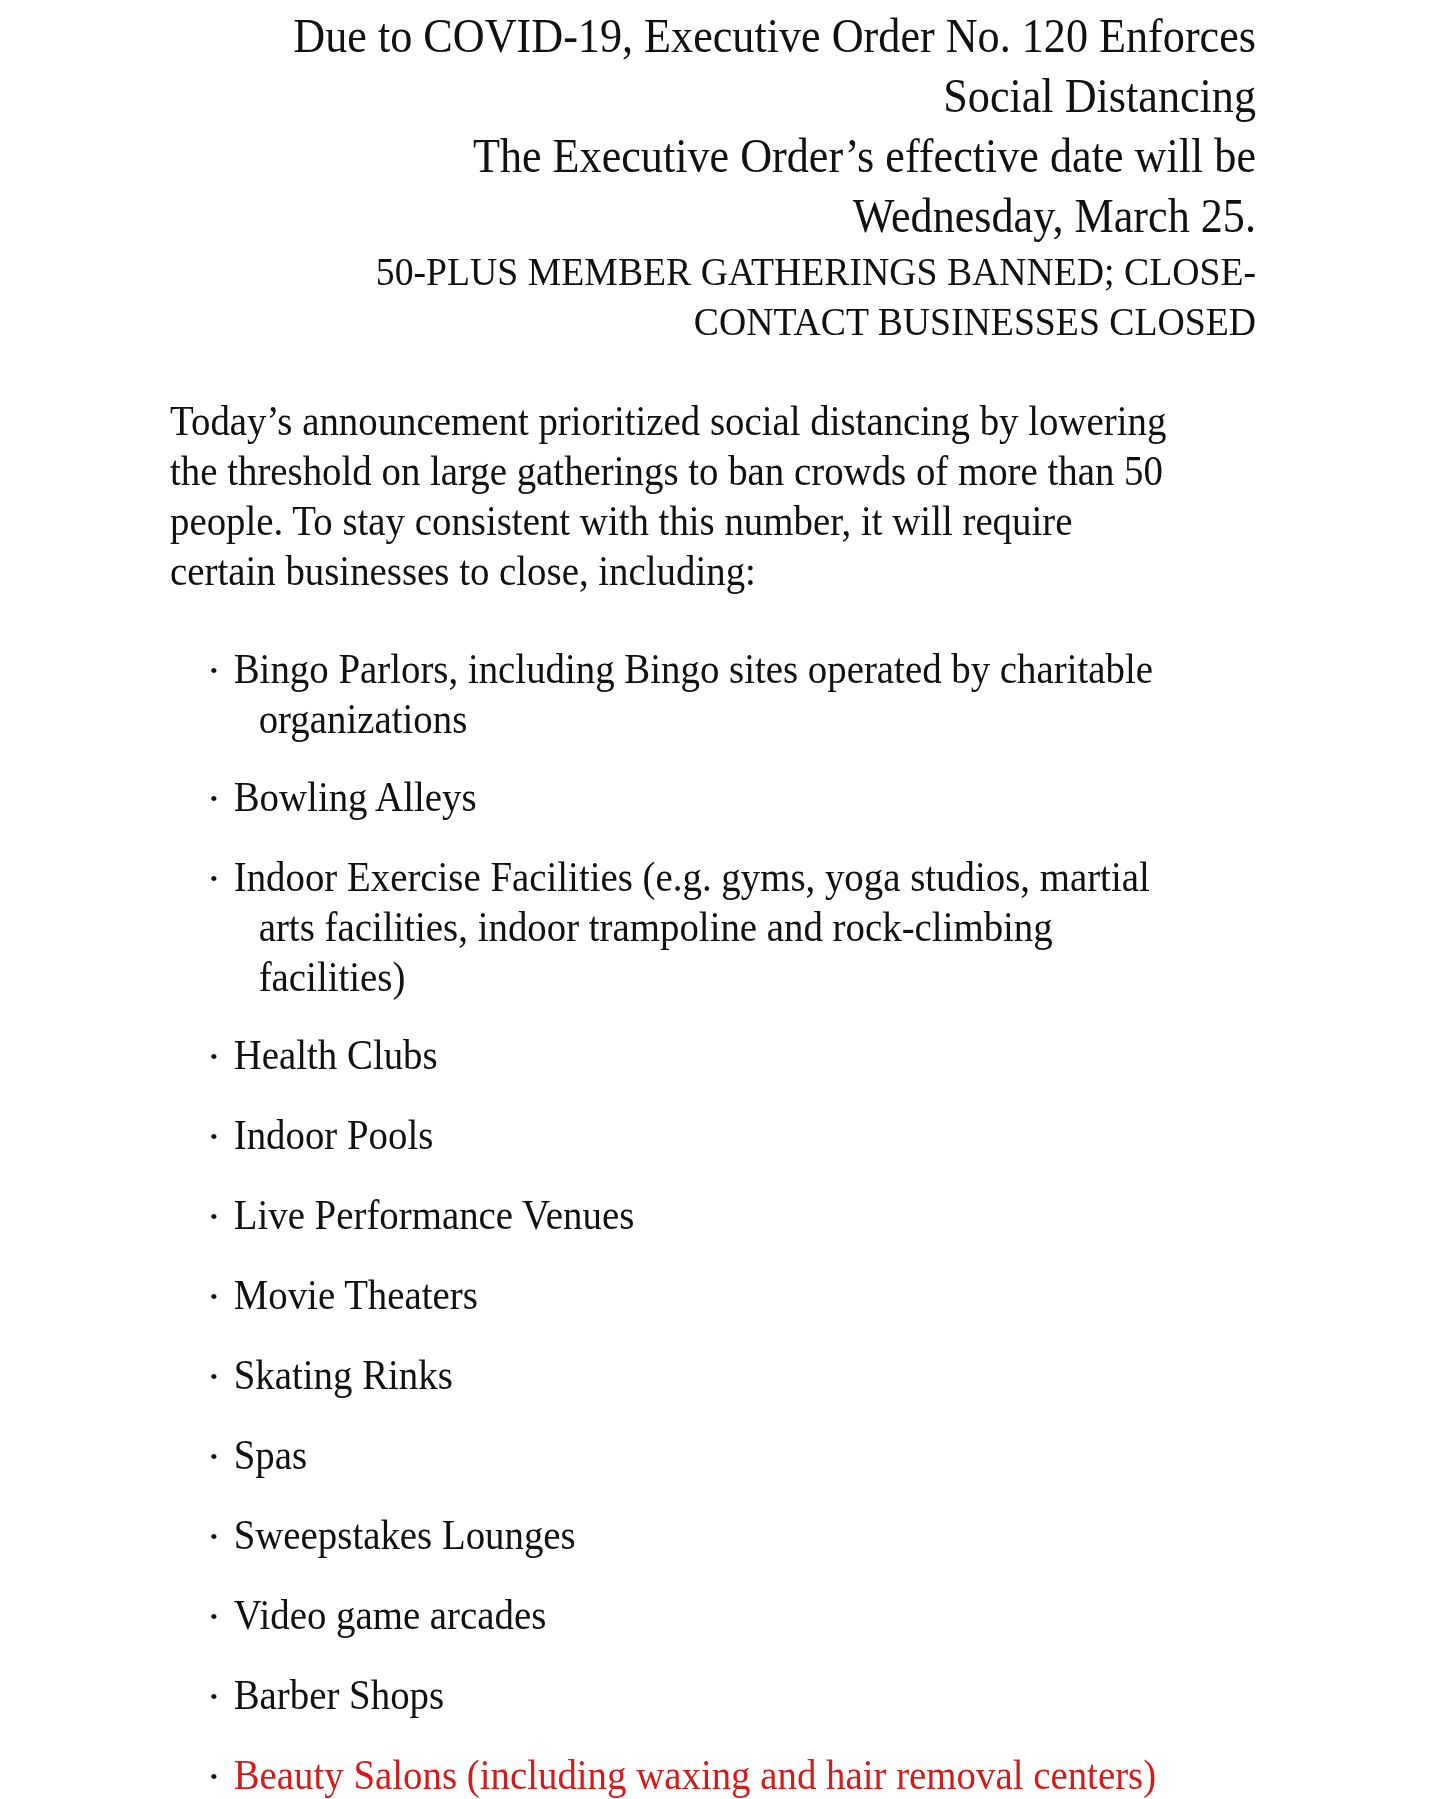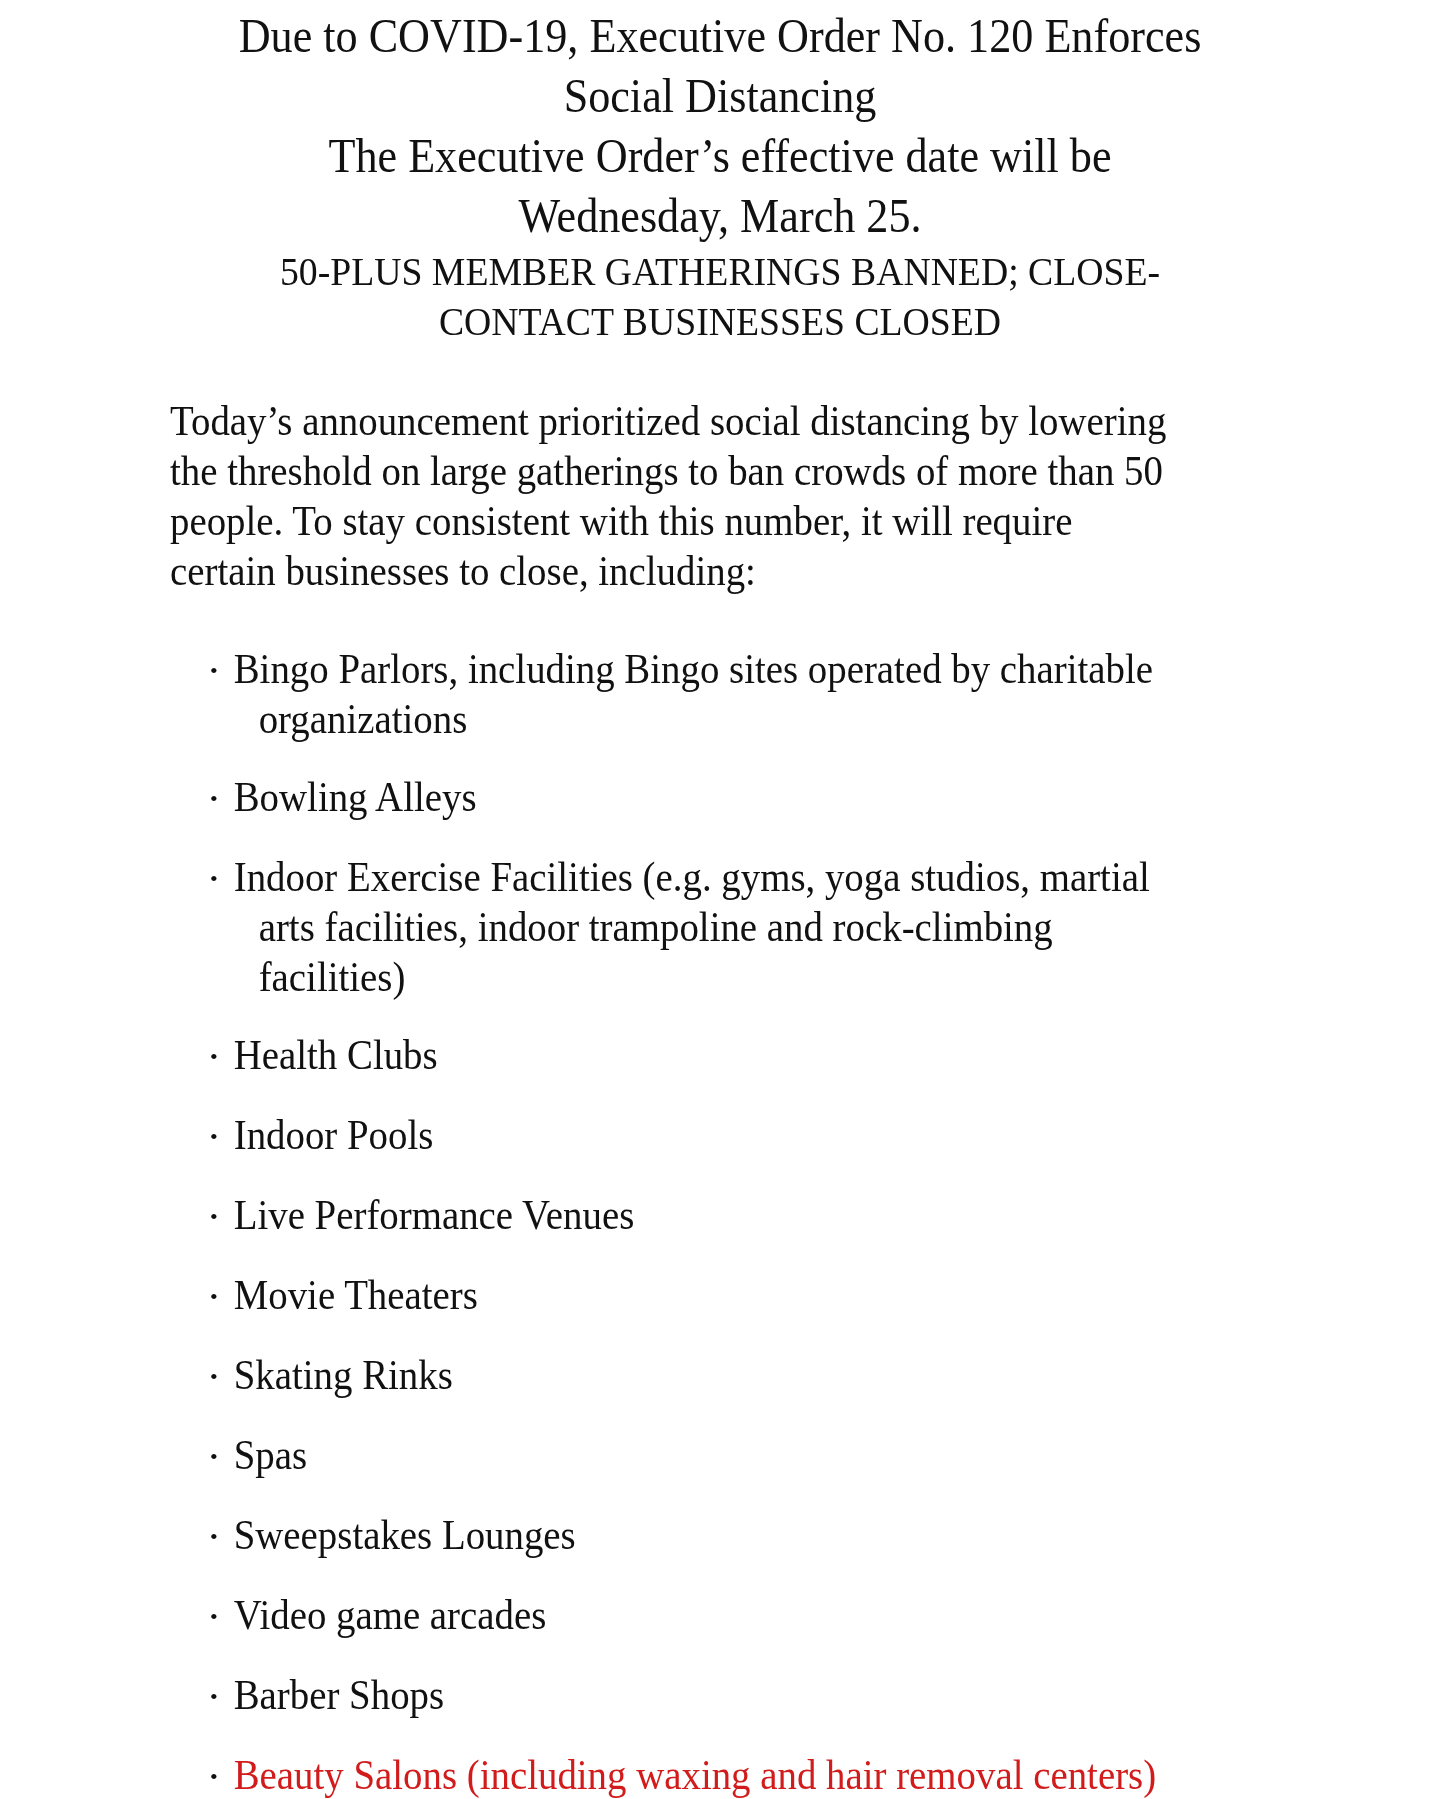--- a/index.html
+++ b/index.html
@@ -1,21 +1,21 @@
 <!DOCTYPE html>
 <html><head>
   <meta charset="utf-8">
   <style>
     html, body { margin: 0; padding: 0; background: #ffffff; }
     body {
       width: 1440px; height: 1799px; overflow: hidden; position: relative;
       font-family: "Liberation Serif", "DejaVu Serif", serif; color: #111111;
     }
     .page { position: absolute; left: 0; top: 0; width: 1440px; }
-    .header { text-align: center; position: absolute; left: 120px; width: 1200px; top: 6px; }
+    .header { text-align: right; position: absolute; left: 104px; width: 1200px; top: 6px; }
     .title { font-size: 48px; line-height: 60px; margin: 0; font-weight: normal; transform: scaleX(0.92); transform-origin: center; }
     .subtitle { font-size: 48px; line-height: 60px; margin: 0; font-weight: normal; transform: scaleX(0.92); transform-origin: center; }
     .banner { font-size: 41px; line-height: 50px; margin: 0; font-weight: normal; transform: scaleX(0.92); transform-origin: center; }
     .intro { position: absolute; left: 170px; width: 1120px; top: 396px;
       font-size: 42px; line-height: 50px; margin: 0; transform: scaleX(0.925); transform-origin: left top; width: 1210px; }
     .list { position: absolute; left: 210px; top: 644px; margin: 0; padding: 0; list-style: none; width: 1100px; }
     .item { display: flex; align-items: flex-start; font-size: 42px; line-height: 50px; margin: 0 0 28px 0; }
     .bullet { width: 20px; flex: none; font-size: 22px; line-height: 50px; text-align: left; color: #111111; padding-top: 2px; }
     .item-text { flex: 1; padding-left: 4px; transform: scaleX(0.925); transform-origin: left top; width: 1160px; max-width: 1160px; }
     .item-text .cont { display: block; padding-left: 27px; }

